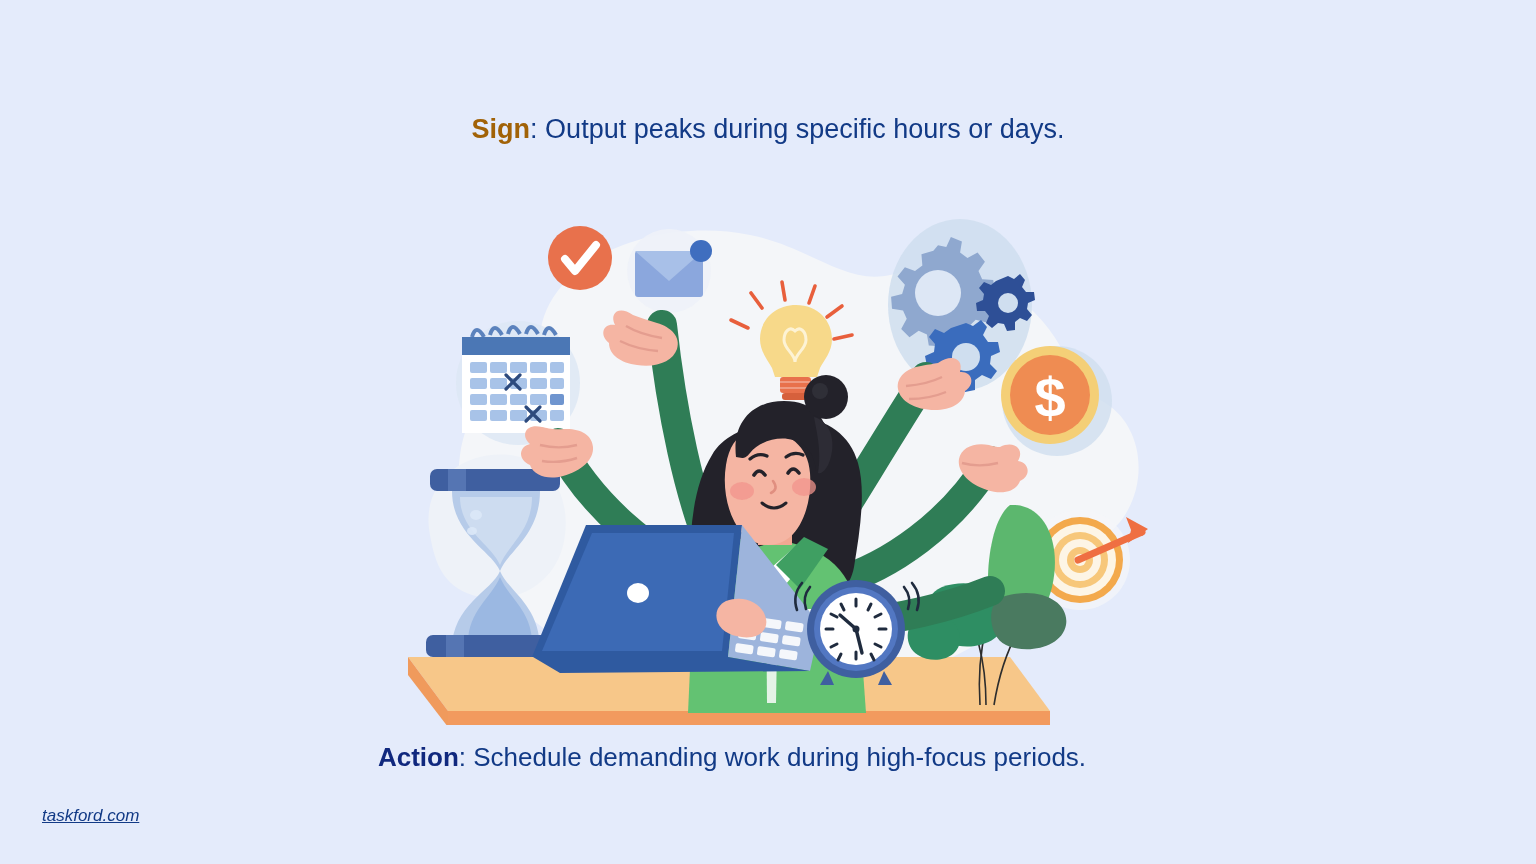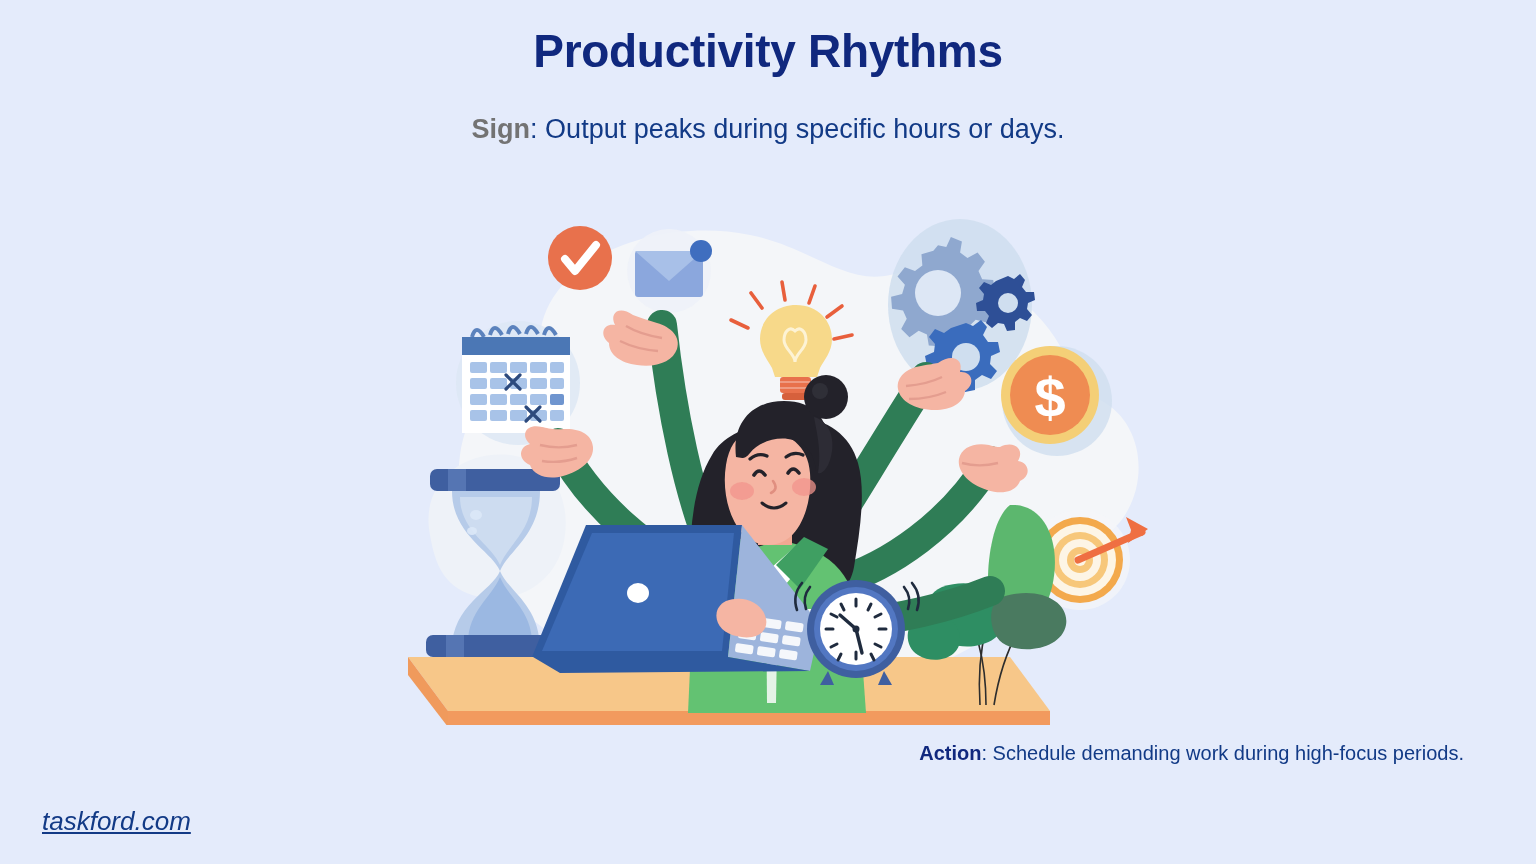--- a/index.html
+++ b/index.html
@@ -21,50 +21,49 @@
     position:absolute; top:24px; left:0; width:1536px;
     text-align:center;
     font-size:46px; font-weight:bold;
     color:#10287e; letter-spacing:-0.3px;
   }
   .subtitle {
     position:absolute; top:110px; left:0; width:1536px;
     text-align:center;
     font-size:27px; color:#123a86; line-height:1.48;
   }
-  .subtitle .lbl { font-weight:bold; color:#737373; }
+  .subtitle .lbl { font-weight:bold; color:#a16207; }
   .subline { display:block; }
 
   .action {
     position:absolute; top:742px; left:0; width:1464px;
-    text-align:right;
-    font-size:20px; color:#123a86;
+    text-align:center;
+    font-size:26px; color:#123a86;
   }
   .action .lbl { font-weight:bold; color:#10287e; }
 
   .footer-link {
     position:absolute; left:42px; top:806px;
-    font-size:26px; font-style:italic;
+    font-size:17px; font-style:italic;
     color:#123a86; text-decoration:underline;
     cursor:pointer;
   }
 
   
   .illus {
     position:absolute; left:390px; top:205px;
     width:760px; height:520px;
   }
   .illus svg { display:block; width:760px; height:520px; }
 </style>
 </head>
 <body>
 
 <div class="page">
 
-  <div class="title">Productivity Rhythms</div>
 
   <div class="subtitle">
     <span class="subline"><span class="lbl">Sign</span><span>: Output peaks during specific hours or days.</span></span>
   </div>
 
   <div class="illus">
     <svg viewBox="0 0 760 520" xmlns="http://www.w3.org/2000/svg">
       <defs>
         <clipPath id="deskclip">
             <rect x="0" y="0" width="760" height="520"></rect>

